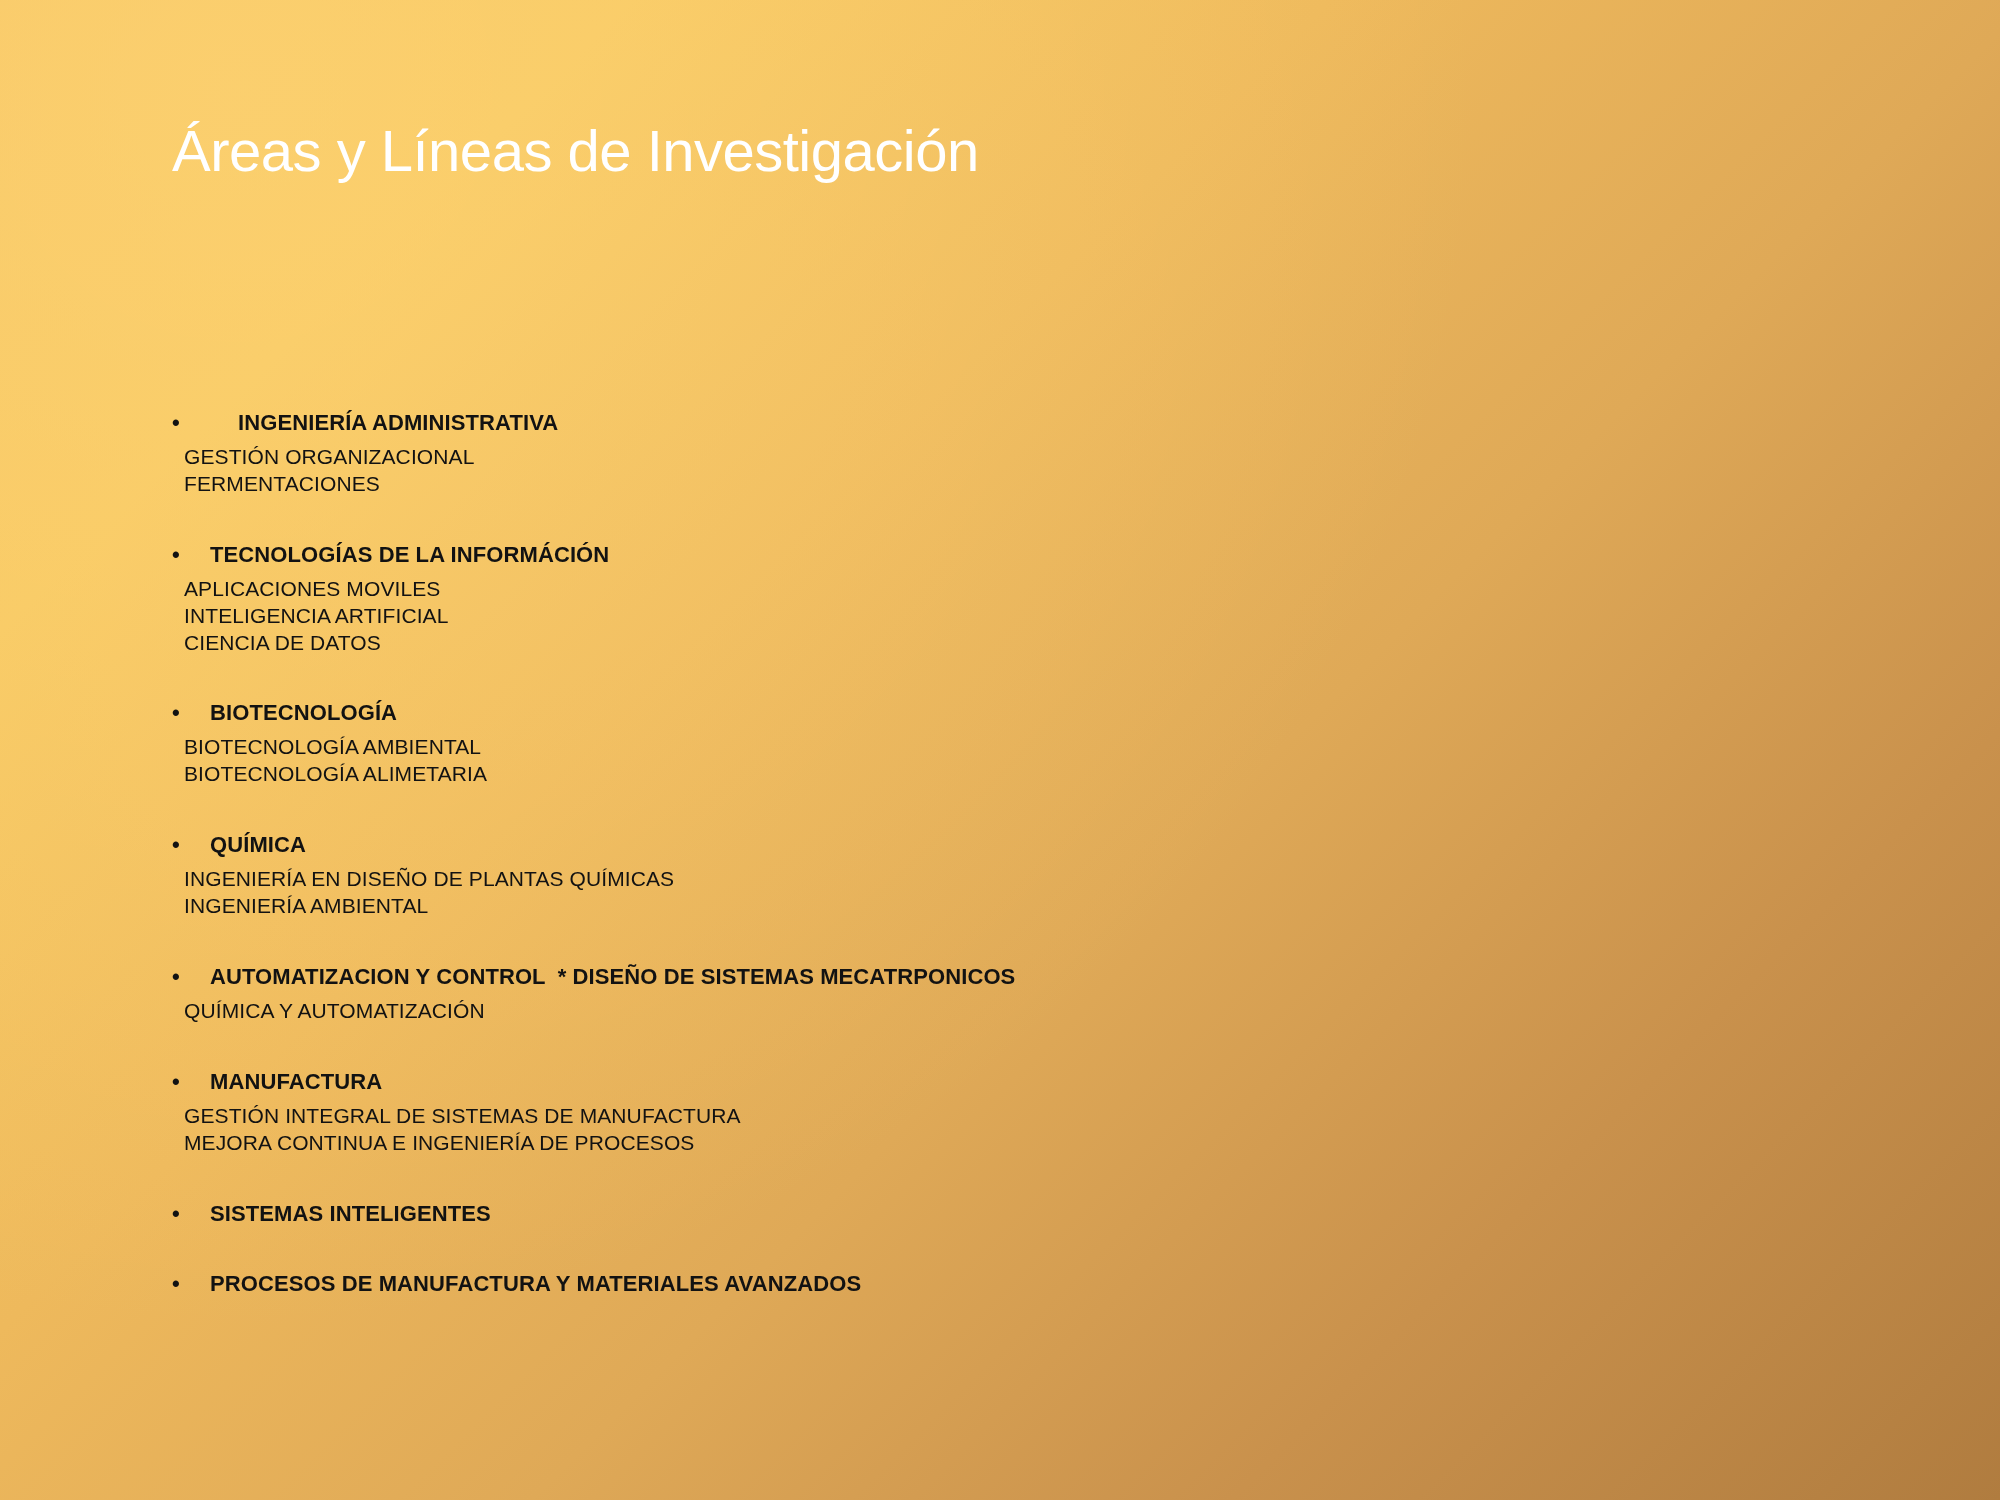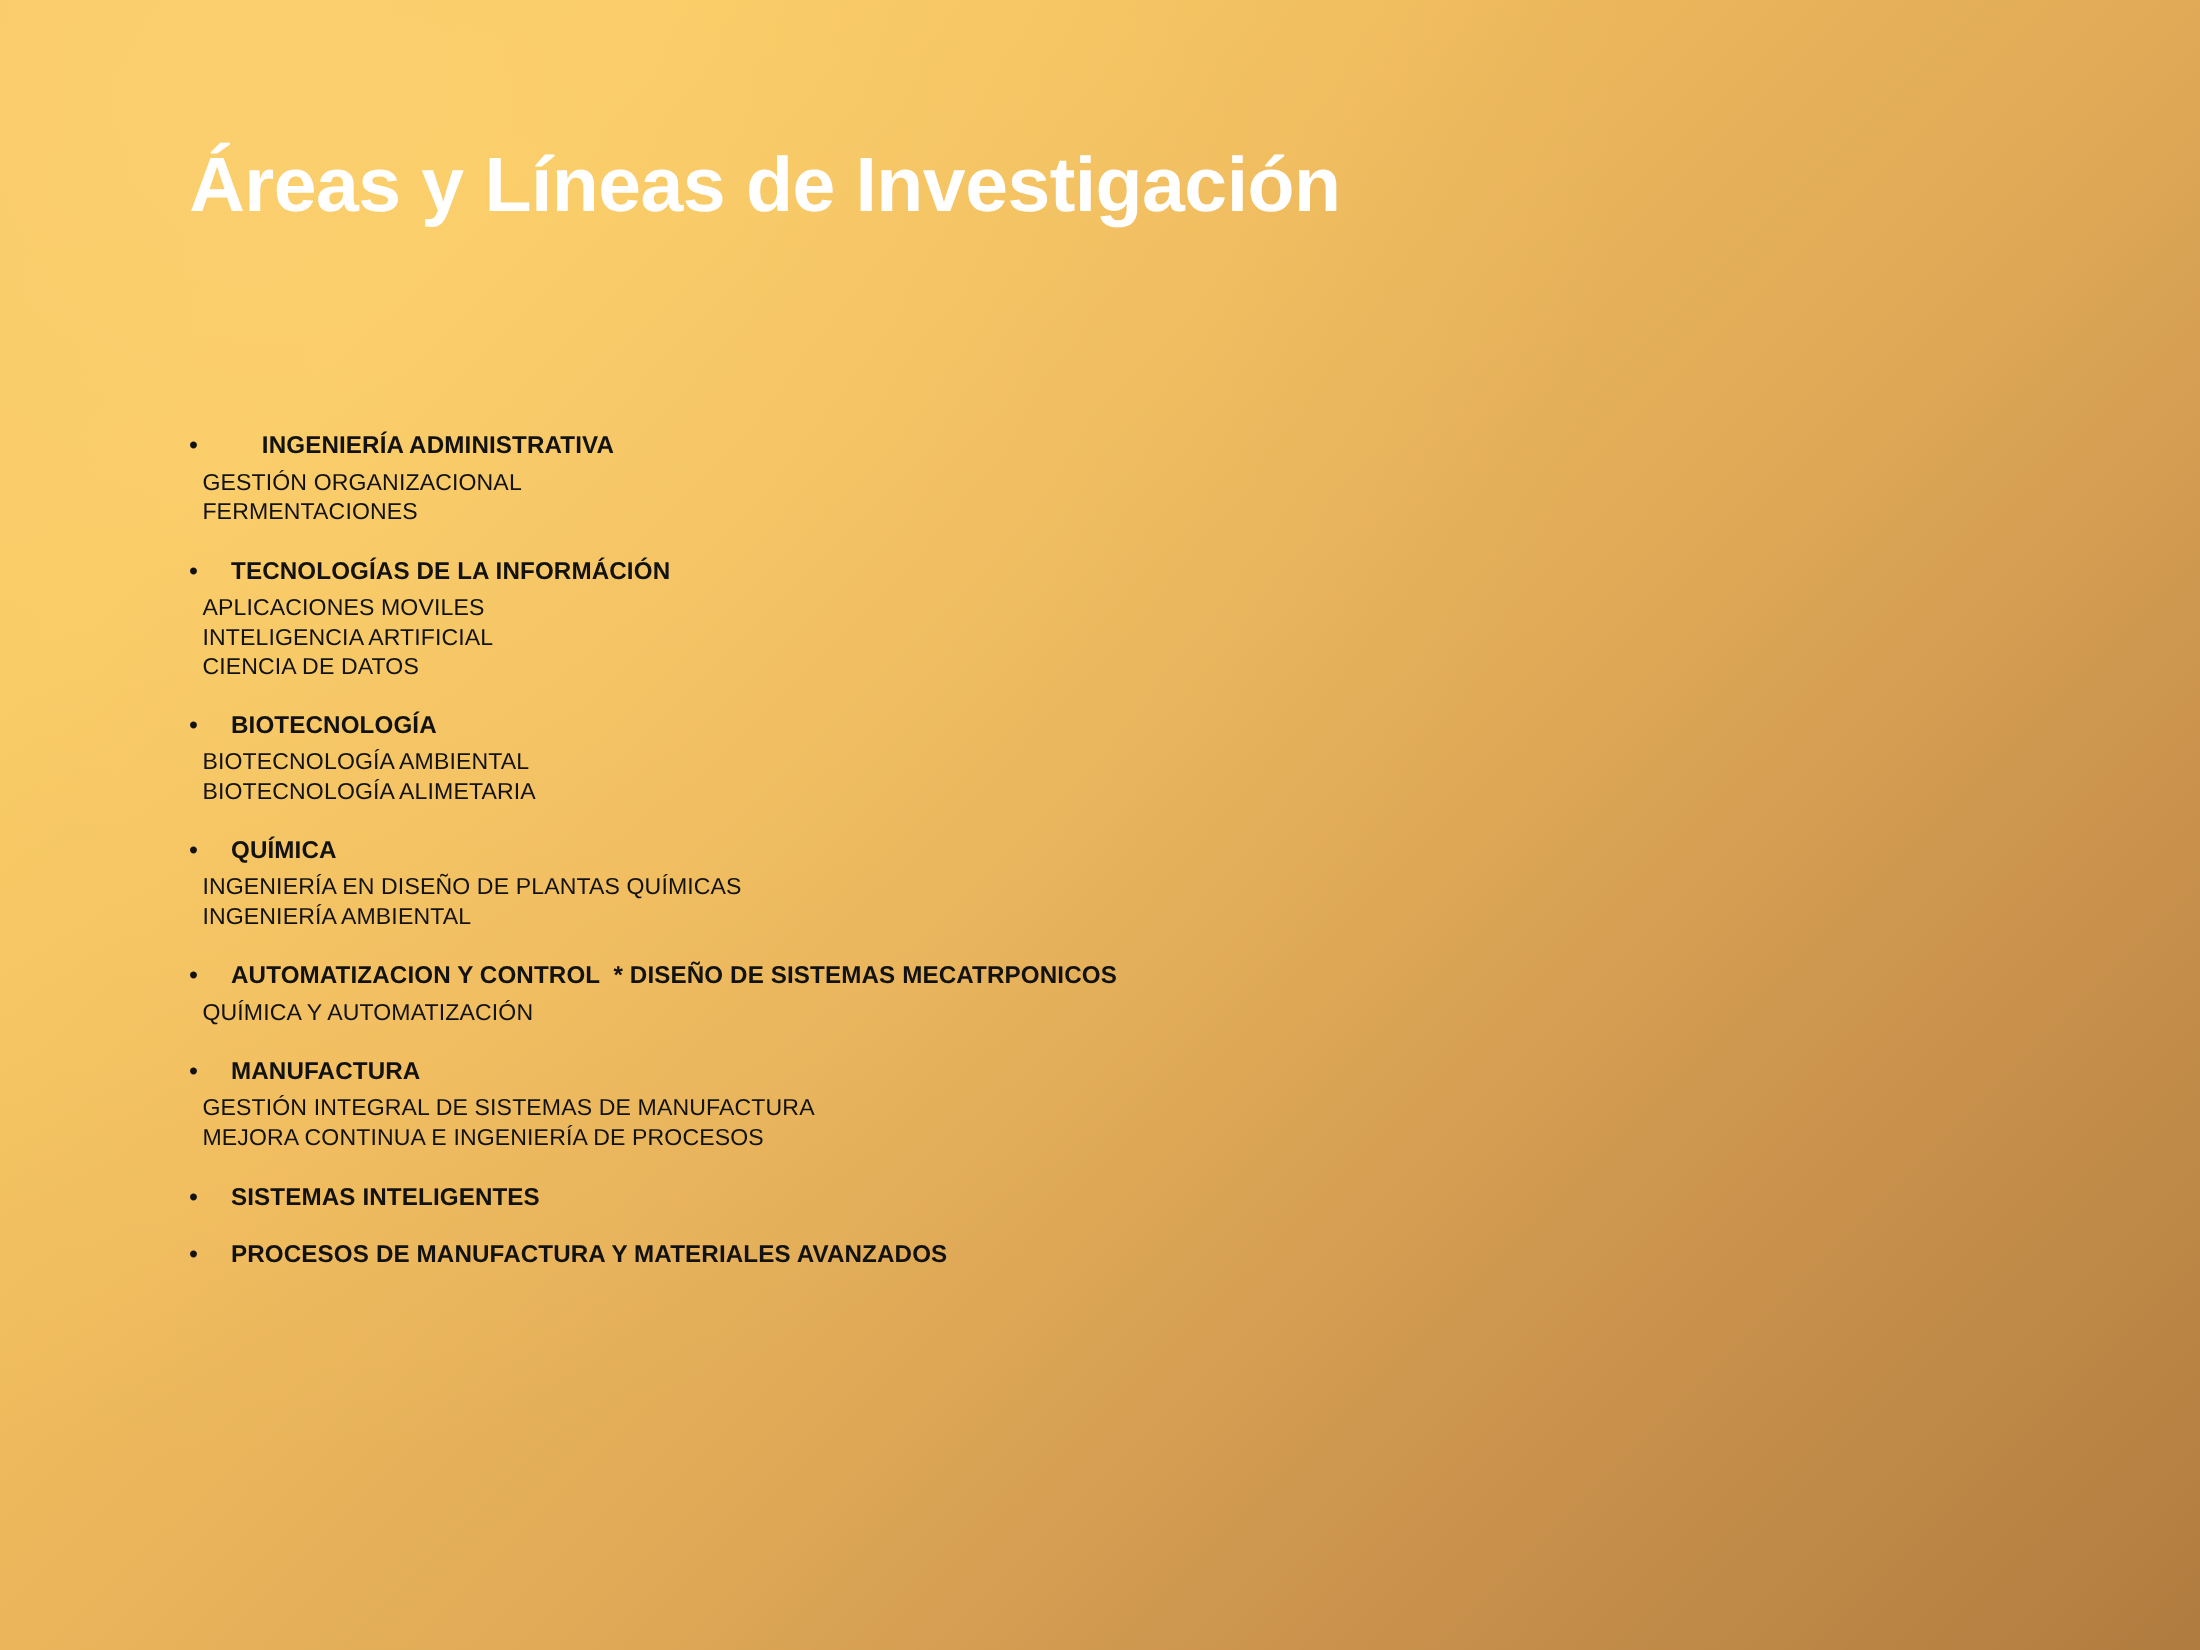--- a/index.html
+++ b/index.html
@@ -34,25 +34,25 @@
     pointer-events: none;
   }
   #content {
     position: relative;
     z-index: 2;
     padding: 0;
   }
   .title {
     position: absolute;
     left: 172px;
-    top: 128px;
+    top: 117px;
     width: 1100px;
     color: #ffffff;
-    font-size: 70px;
-    font-weight: bold;
+    font-size: 58px;
+    font-weight: normal;
     line-height: 1.17;
     letter-spacing: -0.5px;
   }
   .body-block {
     position: absolute;
     left: 172px;
     top: 392px;
     width: 1350px;
     color: #121212;
   }
@@ -73,20 +73,21 @@
     flex: 0 0 38px;
     font-size: 22px;
     line-height: 1;
   }
   .area:first-child .bullet {
     width: 66px;
     flex: 0 0 66px;
   }
   .area-head-text {
     white-space: pre;
+    margin-top: 18px;
   }
   .line {
     font-size: 21px;
     line-height: 1.28;
     letter-spacing: 0.1px;
     margin-left: 12px;
   }
 </style>
 </head>
 <body>

